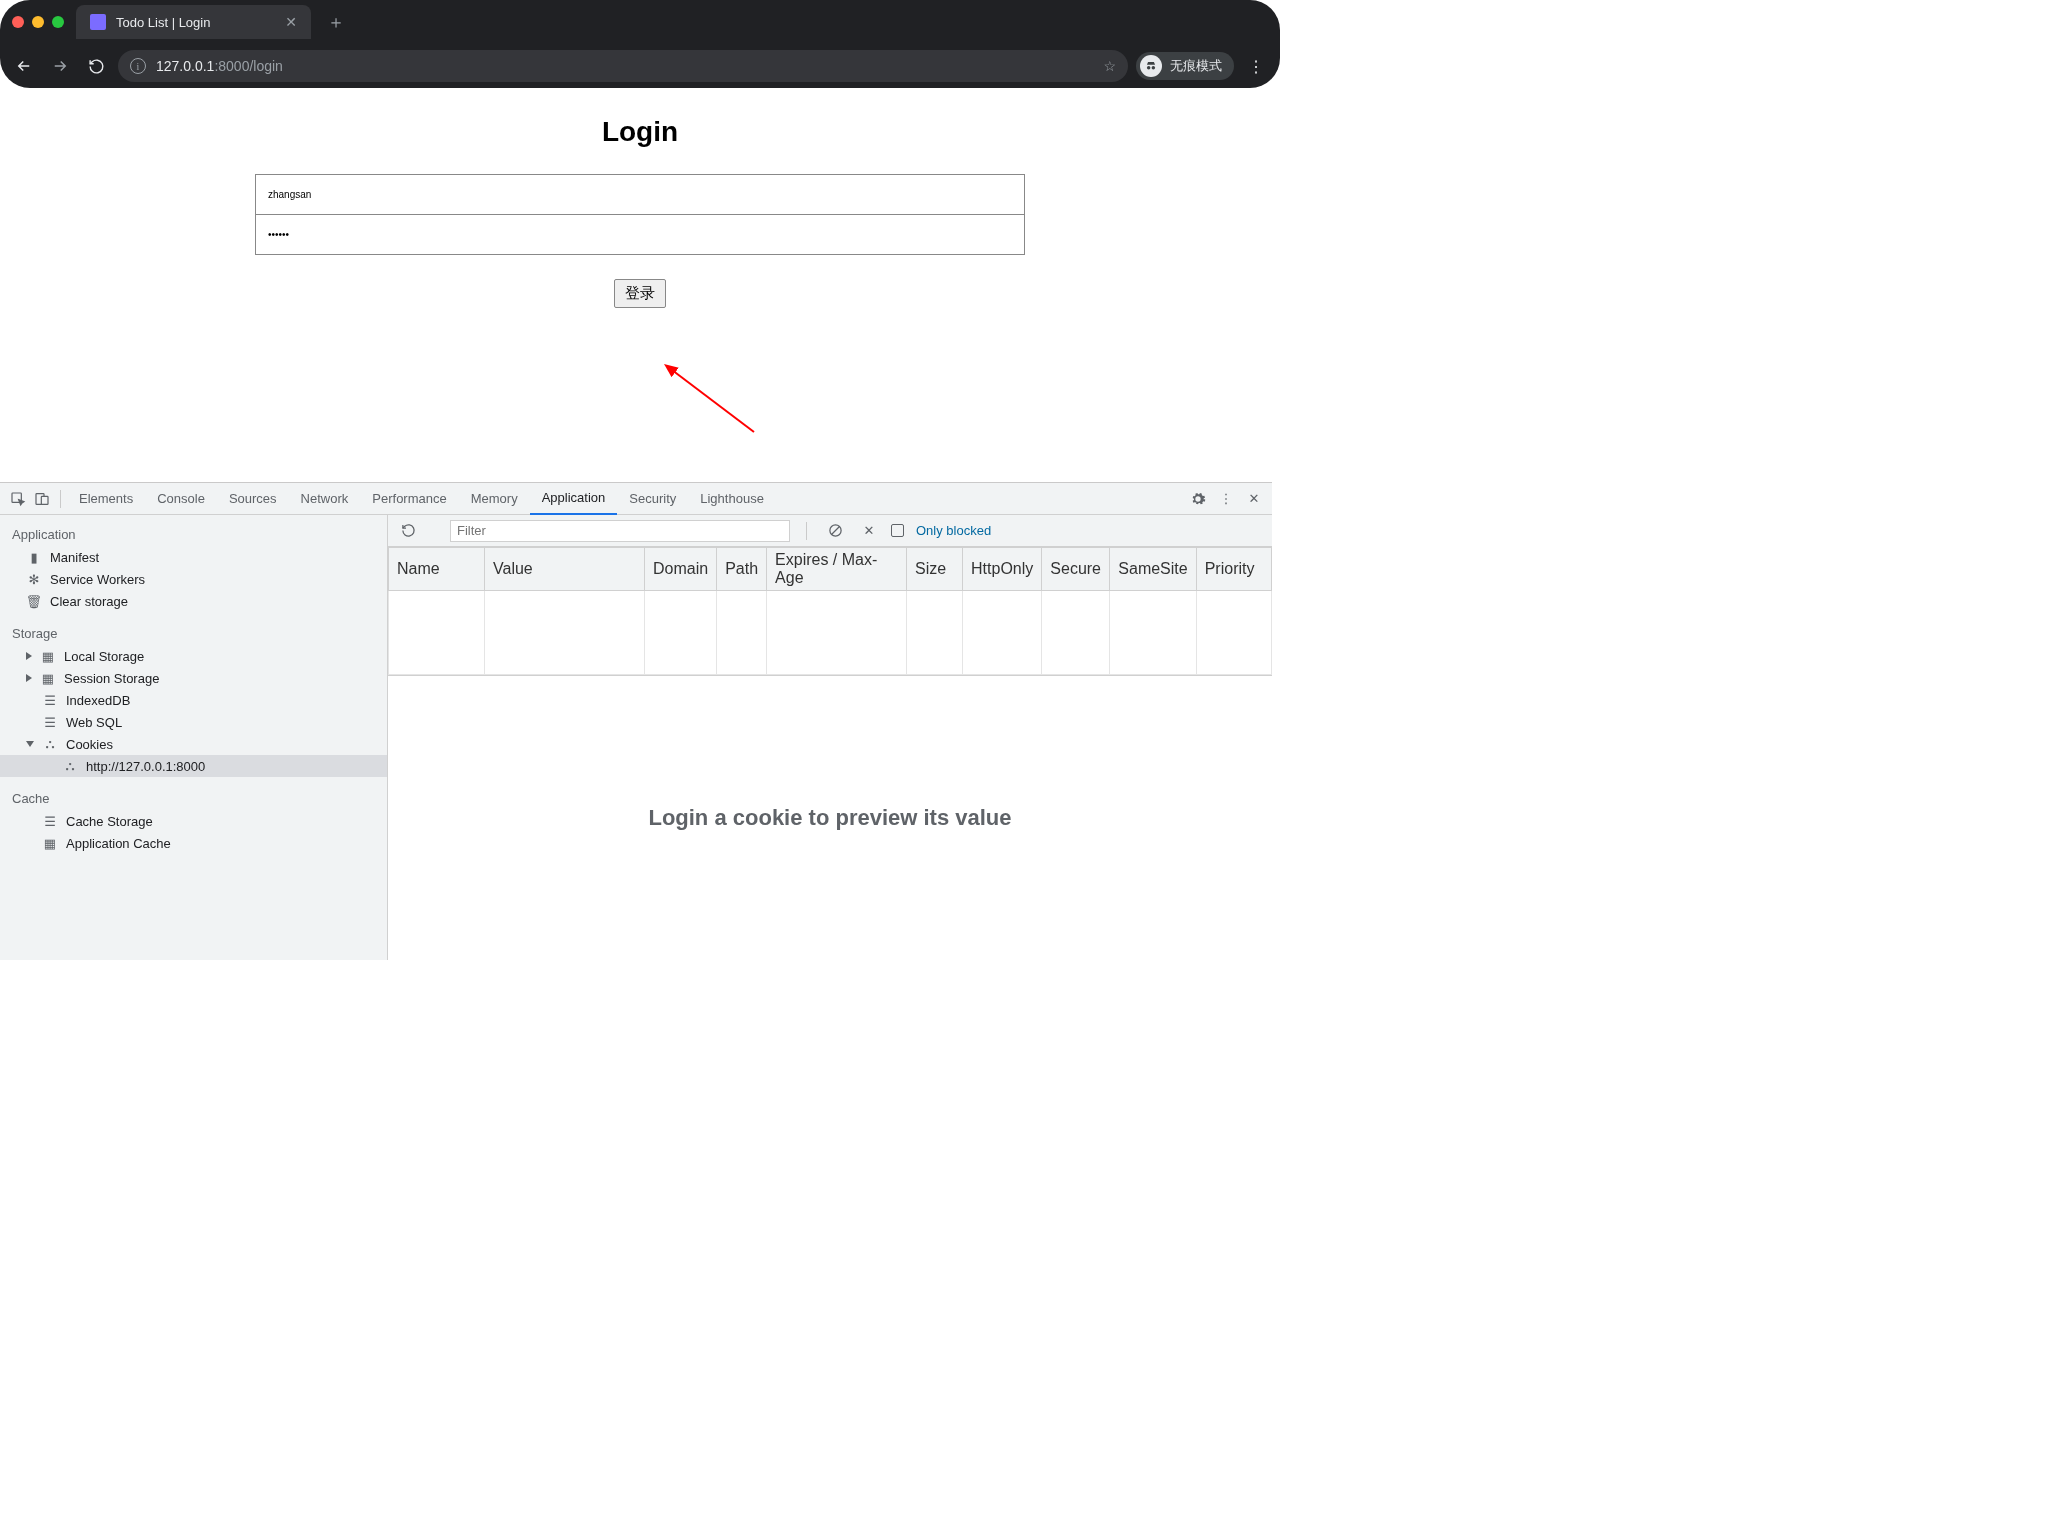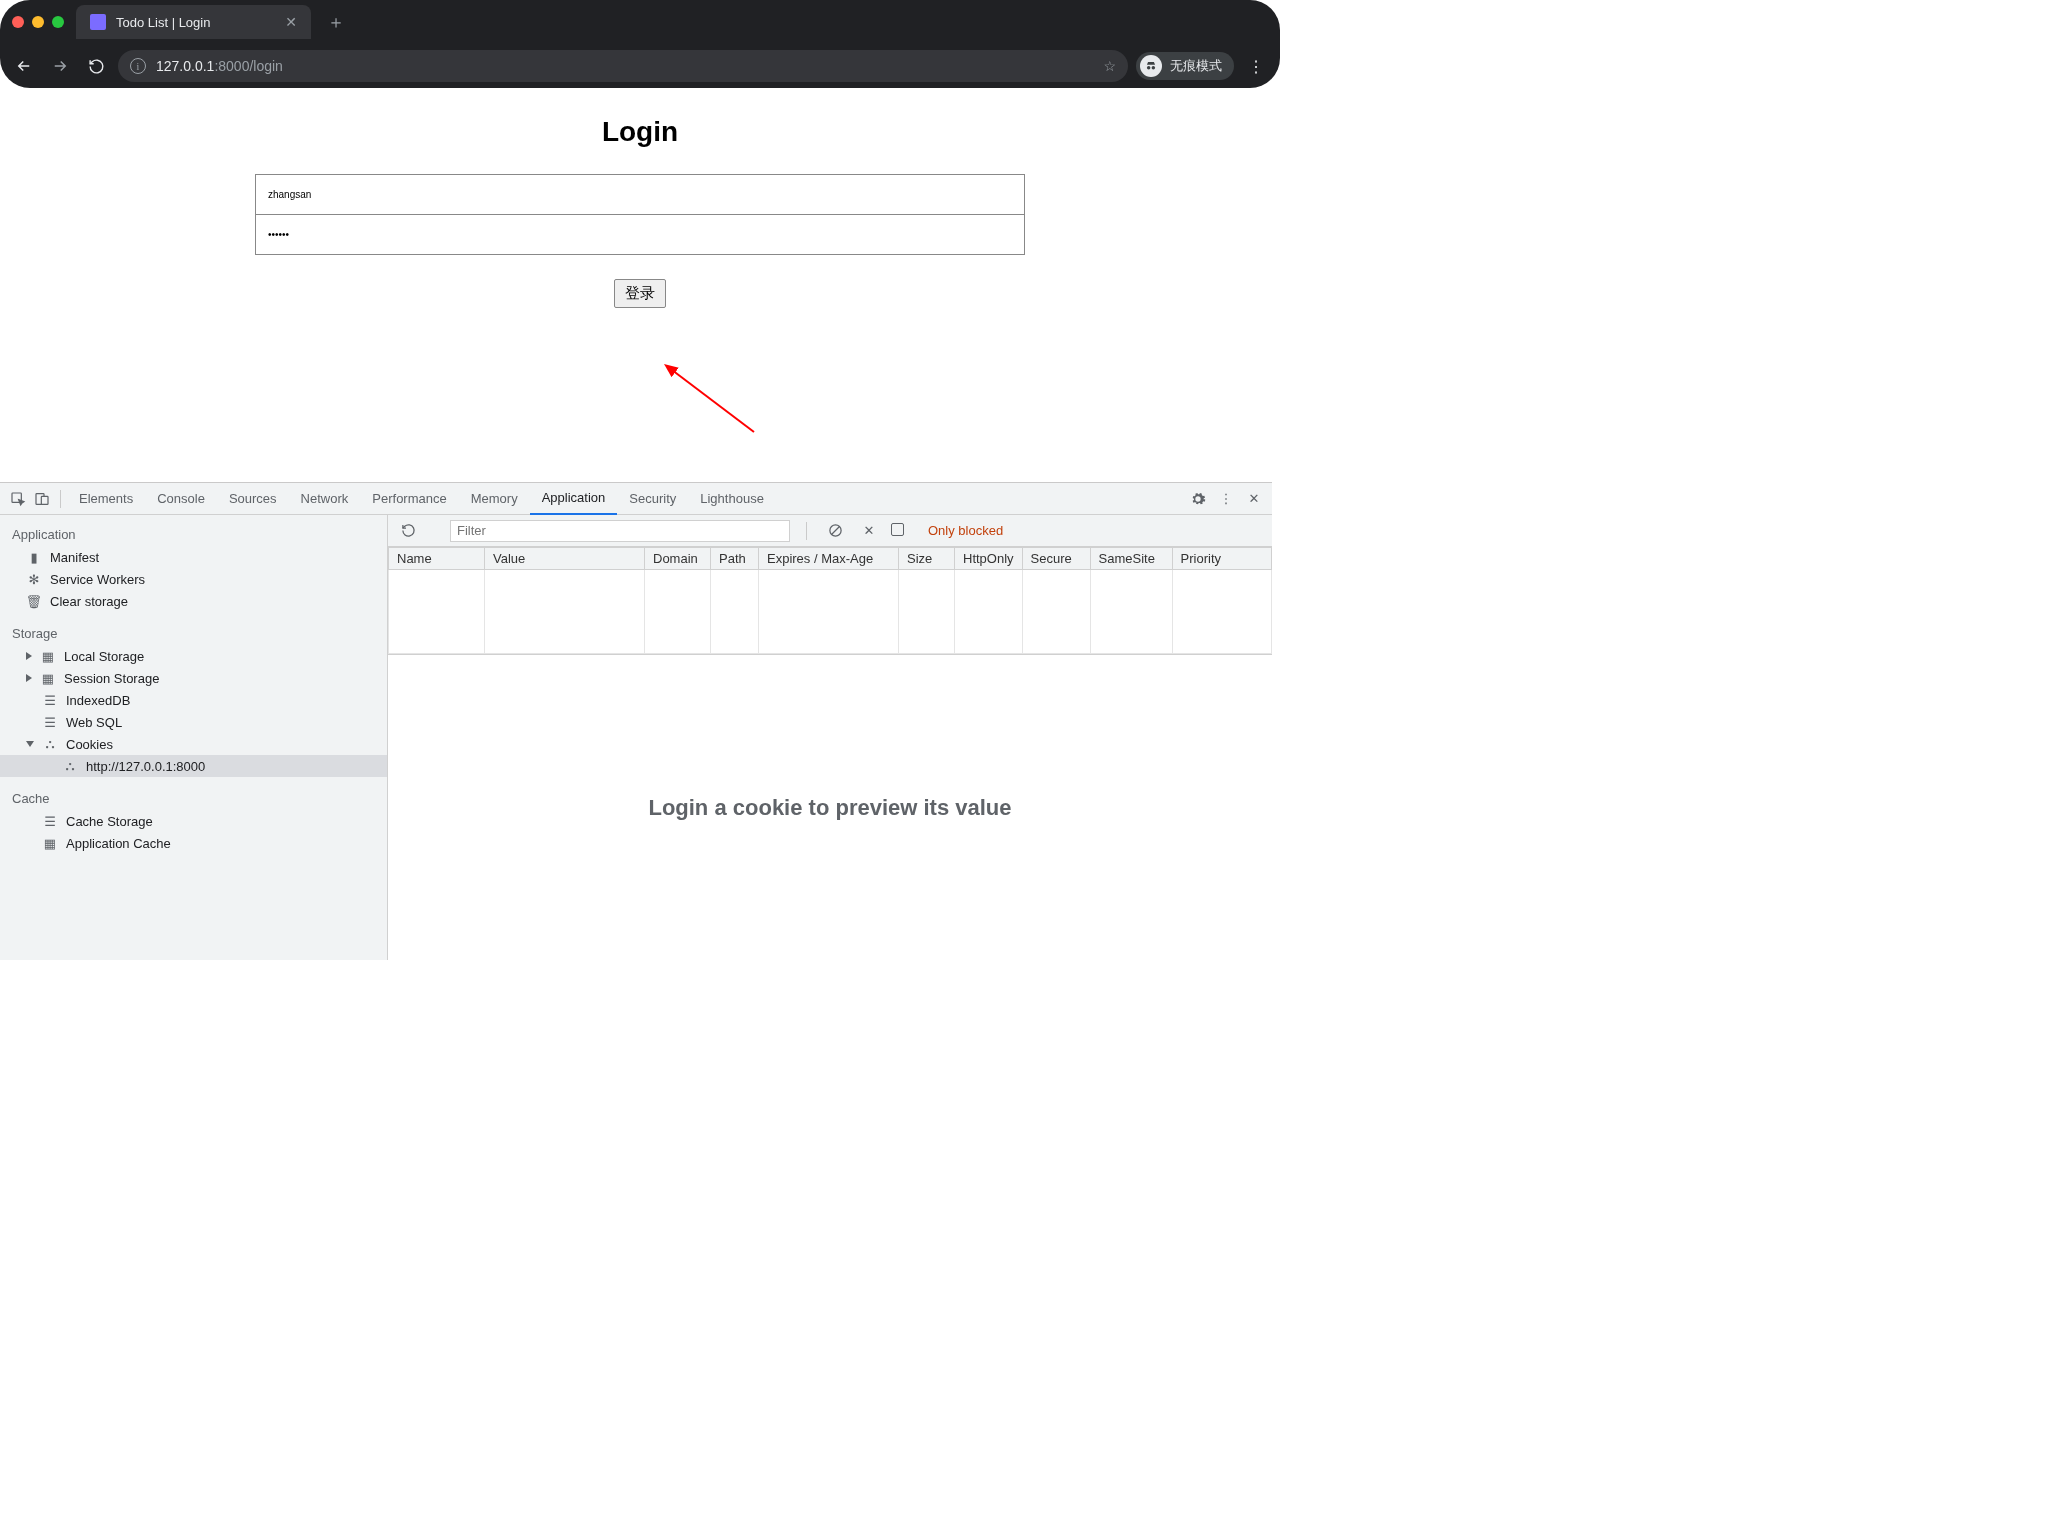--- a/index.html
+++ b/index.html
@@ -53,21 +53,21 @@
   .side-item.lv3 { padding-left: 62px; }
   .side-item.sel { background:#dadce0; }
   .tri { width:0; height:0; border-style:solid; display:inline-block; }
   .tri.right { border-width:4px 0 4px 6px; border-color:transparent transparent transparent #5f6368; }
   .tri.down { border-width:6px 4px 0 4px; border-color:#5f6368 transparent transparent transparent; }
   .ico { width:16px; height:16px; display:inline-flex; align-items:center; justify-content:center; color:#5f6368; }
 
   .dt-main { flex:1; display:flex; flex-direction:column; }
   .dt-filterbar { display:flex; align-items:center; gap:10px; height:32px; border-bottom:1px solid #d0d0d0; padding:0 8px; background:#f1f3f4; }
   .dt-filterbar input { flex:0 0 340px; height:22px; border:1px solid #d0d0d0; background:#fff; padding:6px 6px; font-size:13px; color:#5f6368;margin-left:20px; }
-  .dt-table { border-collapse:collapse; width:100%; font-size:13px; }
+  .dt-table { border-collapse:collapse; width:100%; font-size:16px; }
   .dt-table th { text-align:left; font-weight:400; background:#f1f3f4; border:1px solid #d0d0d0; padding:3px 8px; color:#333; }
   .dt-table td { border:1px solid #e5e5e5; height:84px; }
   .dt-emptybody { border-bottom:1px solid #d0d0d0; }
   .dt-preview { flex:1; display:flex; align-items:center; justify-content:center; color:#5f6368; font-size:22px; font-weight:600; }
   .chk { width:13px; height:13px; border:1px solid #5f6368; border-radius:2px; display:inline-block; }
 </style>
 </head>
 <body>
 
 <div class="chrome">
@@ -254,21 +254,21 @@
         <input type="text" placeholder="Filter" style="">
         <span class="dt-sep"></span>
         <span class="dt-icon">
           <svg width="15" height="15" viewBox="0 0 24 24" fill="none" stroke="currentColor" stroke-width="2">
               <circle cx="12" cy="12" r="9"></circle>
               <path d="M6 6l12 12" stroke="#fff" stroke-width="0"></path>
               <line x1="6" y1="18" x2="18" y2="6"></line>
             </svg>
         </span>
         <span class="dt-icon">✕</span>
-        <label style="display:flex;align-items:flex-start;gap:24px;color:#c2410c">
+        <label style="display:flex;align-items:center;gap:12px;color:#0369a1">
           <span class="chk"></span>
           <span>Only blocked</span>
         </label>
       </div>
       <div class="dt-emptybody">
         <table class="dt-table">
           <thead>
               <tr id="cookie-headers">
                 <th style="width: 96px;">Name</th>
                 <th style="width: 160px;">Value</th>

